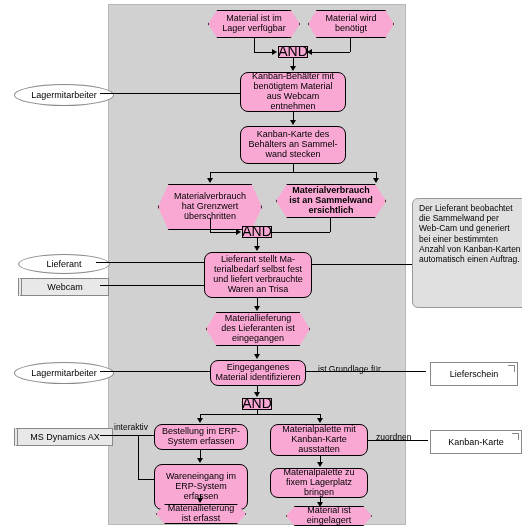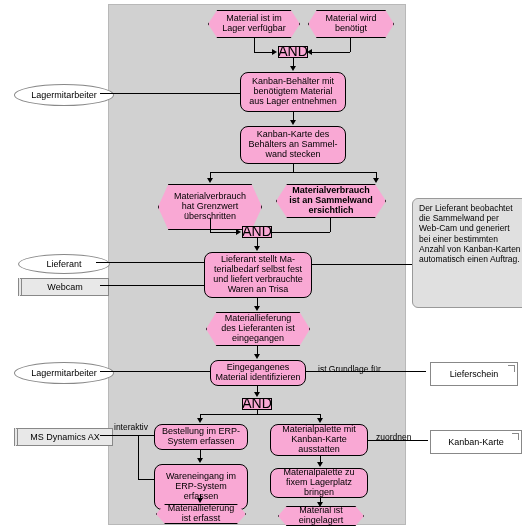--- a/index.html
+++ b/index.html
@@ -125,21 +125,21 @@
 <div class="arrowhead right" style="left:272px;top:49px;"></div>
 <div class="arrow v" style="left:350px;top:38px;height:14px;"></div>
 <div class="arrow h" style="left:312px;top:52px;width:38px;"></div>
 <div class="arrowhead left" style="left:307px;top:49px;"></div>
 
 <div class="node andbox" style="left:278px;top:46px;">AND</div>
 
 <div class="arrow v" style="left:293px;top:58px;height:10px;"></div>
 <div class="arrowhead down" style="left:290px;top:66px;"></div>
 
-<div class="node rect" style="left:240px;top:72px;width:106px;height:40px;">Kanban-Behälter mit benötigtem Material aus Lager entnehmen</div>
+<div class="node rect" style="left:240px;top:72px;width:106px;height:40px;">Kanban-Behälter mit benötigtem Material aus Webcam entnehmen</div>
 
 <div class="arrow v" style="left:293px;top:112px;height:10px;"></div>
 <div class="arrowhead down" style="left:290px;top:120px;"></div>
 
 <div class="node rect" style="left:240px;top:126px;width:106px;height:38px;">Kanban-Karte des Behälters an Sammel-wand stecken</div>
 
 <div class="arrow v" style="left:293px;top:164px;height:8px;"></div>
 <div class="arrow h" style="left:210px;top:172px;width:166px;"></div>
 <div class="arrow v" style="left:210px;top:172px;height:8px;"></div>
 <div class="arrowhead down" style="left:207px;top:178px;"></div>
@@ -199,21 +199,21 @@
 
 <div class="node rect" style="left:270px;top:468px;width:98px;height:30px;">Materialpalette zu fixem Lagerplatz bringen</div>
 
 <div class="arrow v" style="left:200px;top:494px;height:6px;"></div>
 <div class="arrowhead down" style="left:197px;top:498px;"></div>
 <div class="arrow v" style="left:320px;top:498px;height:6px;"></div>
 <div class="arrowhead down" style="left:317px;top:502px;"></div>
 
 <div class="node hex" style="left:156px;top:504px;width:90px;height:20px;">Materiallieferung ist erfasst</div>
 
-<div class="node hex" style="left:278px;top:506px;width:86px;height:20px;">Material ist eingelagert</div>
+<div class="node hex" style="left:286px;top:506px;width:86px;height:20px;">Material ist eingelagert</div>
 
 <div class="role" style="left:14px;top:84px;width:86px;height:18px;">Lagermitarbeiter</div>
 <div class="arrow h" style="left:100px;top:93px;width:140px;"></div>
 
 <div class="role" style="left:18px;top:254px;width:78px;height:16px;">Lieferant</div>
 <div class="arrow h" style="left:96px;top:262px;width:108px;"></div>
 
 <div class="sys" style="left:18px;top:278px;width:78px;height:14px;">Webcam</div>
 <div class="arrow h" style="left:100px;top:285px;width:104px;"></div>
 

